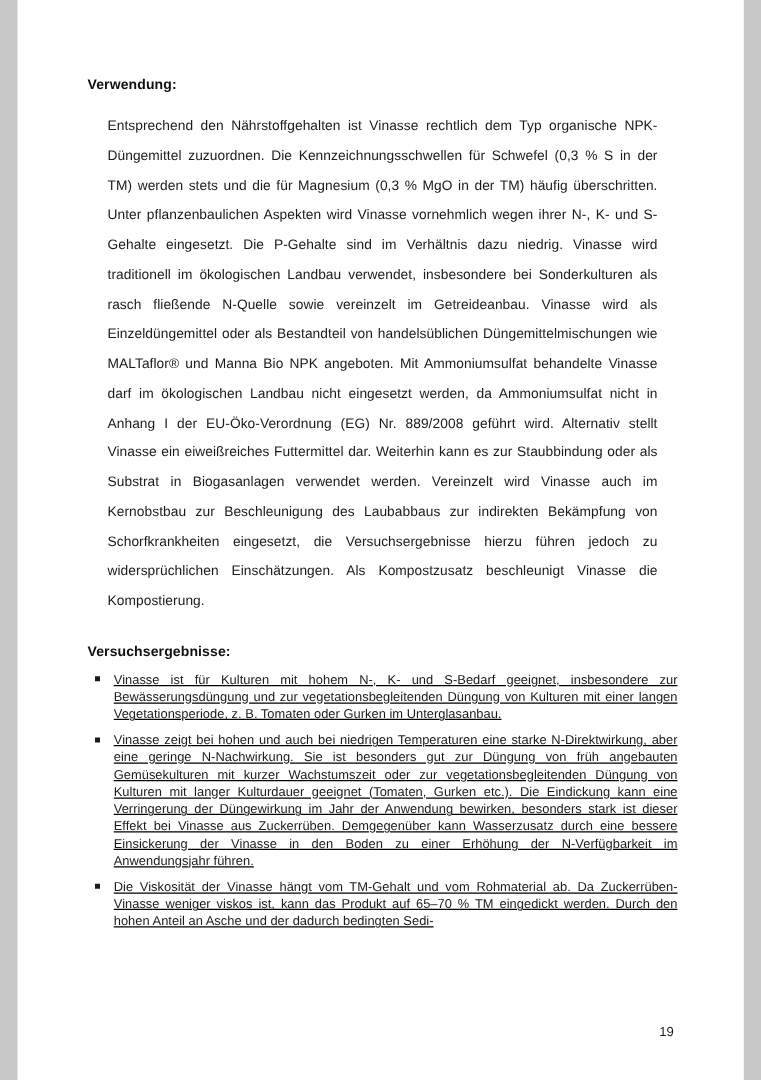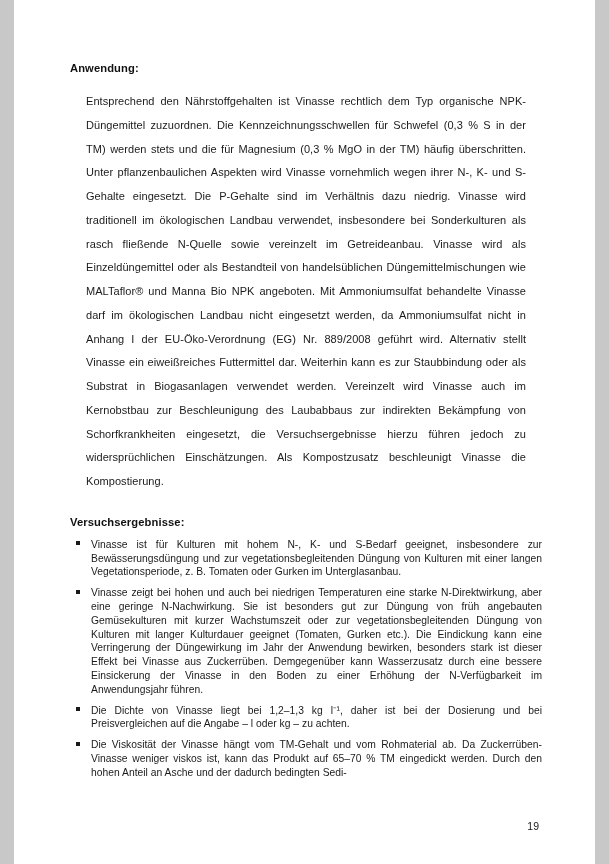--- a/index.html
+++ b/index.html
@@ -45,20 +45,21 @@
     color: #1a1a1a;
     text-align: justify;
     margin: 16px;
     letter-spacing: 0.05px;
     word-spacing: 0.2px;
   }
   ul.bullet-list {
     list-style: none;
     margin: 0;
     padding: 0;
+    text-decoration: underline;
   }
   ul.bullet-list > li {
     position: relative;
     padding-left: 21px;
     margin-bottom: 7px;
     font-size: 10.3px;
     line-height: 1.34;
     color: #1a1a1a;
     text-align: justify;
     letter-spacing: 0.02px;
@@ -79,41 +80,37 @@
     font-size: 10.5px;
     color: #1a1a1a;
   }
 </style>
 </head>
 <body>
 
 <div class="page">
   <div class="content">
 
-    <h2 class="section-heading">Anwendung:</h2>
+    <h2 class="section-heading">Verwendung:</h2>
 
     <p class="body-text">Entsprechend den Nährstoffgehalten ist Vinasse rechtlich dem Typ organische NPK-Düngemittel zuzuordnen. Die Kennzeichnungsschwellen für Schwefel (0,3 % S in der TM) werden stets und die für Magnesium (0,3 % MgO in der TM) häufig überschritten. Unter pflanzenbaulichen Aspekten wird Vinasse vornehmlich wegen ihrer N-, K- und S-Gehalte eingesetzt. Die P-Gehalte sind im Verhältnis dazu niedrig. Vinasse wird traditionell im ökologischen Landbau verwendet, insbesondere bei Sonderkulturen als rasch fließende N-Quelle sowie vereinzelt im Getreideanbau. Vinasse wird als Einzeldüngemittel oder als Bestandteil von handelsüblichen Düngemittelmischungen wie MALTaflor® und Manna Bio NPK angeboten. Mit Ammoniumsulfat behandelte Vinasse darf im ökologischen Landbau nicht eingesetzt werden, da Ammoniumsulfat nicht in Anhang I der EU-Öko-Verordnung (EG) Nr. 889/2008 geführt wird. Alternativ stellt Vinasse ein eiweißreiches Futtermittel dar. Weiterhin kann es zur Staubbindung oder als Substrat in Biogasanlagen verwendet werden. Vereinzelt wird Vinasse auch im Kernobstbau zur Beschleunigung des Laubabbaus zur indirekten Bekämpfung von Schorfkrankheiten eingesetzt, die Versuchsergebnisse hierzu führen jedoch zu widersprüchlichen Einschätzungen. Als Kompostzusatz beschleunigt Vinasse die Kompostierung.</p>
 
     <h2 class="section-heading second">Versuchsergebnisse:</h2>
 
     <ul class="bullet-list">
       <li>
         <span class="marker"></span>
         <span>Vinasse ist für Kulturen mit hohem N-, K- und S-Bedarf geeignet, insbesondere zur Bewässerungsdüngung und zur vegetationsbegleitenden Düngung von Kulturen mit einer langen Vegetationsperiode, z. B. Tomaten oder Gurken im Unterglasanbau.</span>
       </li>
       <li>
         <span class="marker"></span>
         <span>Vinasse zeigt bei hohen und auch bei niedrigen Temperaturen eine starke N-Direktwirkung, aber eine geringe N-Nachwirkung. Sie ist besonders gut zur Düngung von früh angebauten Gemüsekulturen mit kurzer Wachstumszeit oder zur vegetationsbegleitenden Düngung von Kulturen mit langer Kulturdauer geeignet (Tomaten, Gurken etc.). Die Eindickung kann eine Verringerung der Düngewirkung im Jahr der Anwendung bewirken, besonders stark ist dieser Effekt bei Vinasse aus Zuckerrüben. Demgegenüber kann Wasserzusatz durch eine bessere Einsickerung der Vinasse in den Boden zu einer Erhöhung der N-Verfügbarkeit im Anwendungsjahr führen.</span>
       </li>
       <li>
         <span class="marker"></span>
-        <span>Die Dichte von Vinasse liegt bei 1,2–1,3 kg l⁻¹, daher ist bei der Dosierung und bei Preisvergleichen auf die Angabe – l oder kg – zu achten.</span>
-      </li>
-      <li>
-        <span class="marker"></span>
         <span>Die Viskosität der Vinasse hängt vom TM-Gehalt und vom Rohmaterial ab. Da Zuckerrüben-Vinasse weniger viskos ist, kann das Produkt auf 65–70 % TM eingedickt werden. Durch den hohen Anteil an Asche und der dadurch bedingten Sedi-</span>
       </li>
     </ul>
 
   </div>
 
   <div class="page-number">19</div>
 </div>
 
 </body></html>

